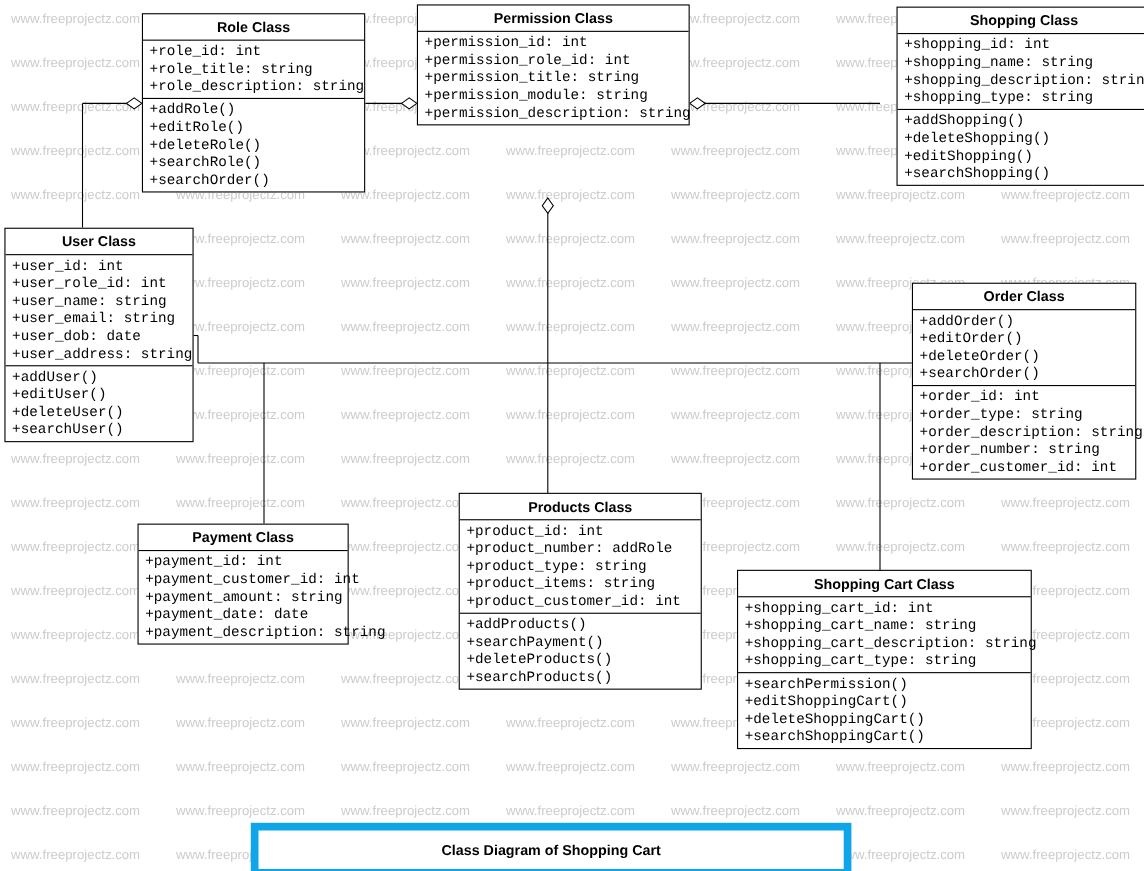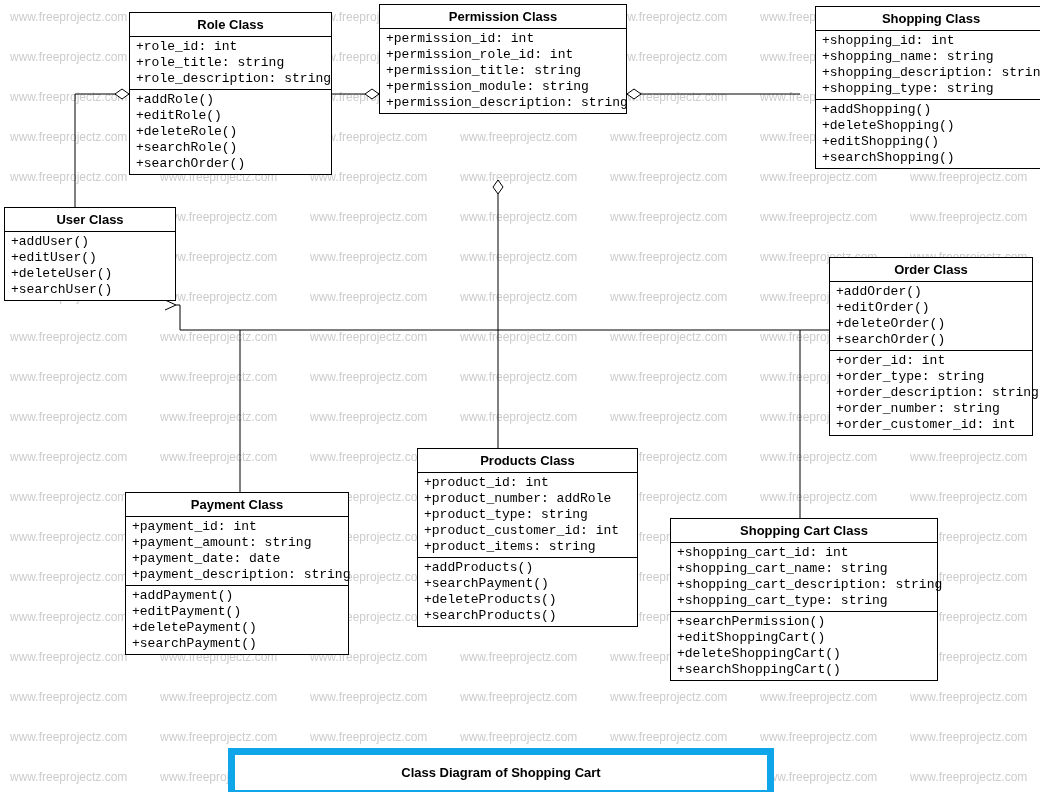--- a/index.html
+++ b/index.html
@@ -271,20 +271,28 @@
     <div class="section" id="shopping-ops">
         <div class="row">+addShopping()</div>
         <div class="row">+deleteShopping()</div>
         <div class="row">+editShopping()</div>
         <div class="row">+searchShopping()</div>
       </div>
   </div>
 
   <div class="class-box" style="left:4px; top:207px; width:172px;">
     <div class="class-title">User Class</div>
+    <div class="section" id="user-attrs">
+        <div class="row">+user_id: int</div>
+        <div class="row">+user_role_id: int</div>
+        <div class="row">+user_name: string</div>
+        <div class="row">+user_email: string</div>
+        <div class="row">+user_dob: date</div>
+        <div class="row">+user_address: string</div>
+      </div>
     <div class="section" id="user-ops">
         <div class="row">+addUser()</div>
         <div class="row">+editUser()</div>
         <div class="row">+deleteUser()</div>
         <div class="row">+searchUser()</div>
       </div>
   </div>
 
   <div class="class-box" style="left:829px; top:257px; width:204px;">
     <div class="class-title">Order Class</div>
@@ -302,44 +310,39 @@
         <div class="row">+order_customer_id: int</div>
       </div>
   </div>
 
   <div class="class-box" style="left:417px; top:448px; width:221px;">
     <div class="class-title">Products  Class</div>
     <div class="section" id="products-attrs">
         <div class="row">+product_id: int</div>
         <div class="row">+product_number: addRole</div>
         <div class="row">+product_type: string</div>
+        <div class="row">+product_items: string</div>
         <div class="row">+product_customer_id: int</div>
-        <div class="row">+product_items: string</div>
       </div>
     <div class="section" id="products-ops">
         <div class="row">+addProducts()</div>
         <div class="row">+searchPayment()</div>
         <div class="row">+deleteProducts()</div>
         <div class="row">+searchProducts()</div>
       </div>
   </div>
 
-  <div class="class-box" style="left:125px; top:492px; width:224px;">
+  <div class="class-box" style="left:125px; top:476px; width:192px;">
     <div class="class-title">Payment Class</div>
     <div class="section" id="payment-attrs">
         <div class="row">+payment_id: int</div>
+        <div class="row">+payment_customer_id: int</div>
         <div class="row">+payment_amount: string</div>
         <div class="row">+payment_date: date</div>
         <div class="row">+payment_description: string</div>
-      </div>
-    <div class="section" id="payment-ops">
-        <div class="row">+addPayment()</div>
-        <div class="row">+editPayment()</div>
-        <div class="row">+deletePayment()</div>
-        <div class="row">+searchPayment()</div>
       </div>
   </div>
 
   <div class="class-box" style="left:670px; top:518px; width:268px;">
     <div class="class-title">Shopping Cart Class</div>
     <div class="section" id="cart-attrs">
         <div class="row">+shopping_cart_id: int</div>
         <div class="row">+shopping_cart_name: string</div>
         <div class="row">+shopping_cart_description: string</div>
         <div class="row">+shopping_cart_type: string</div>

